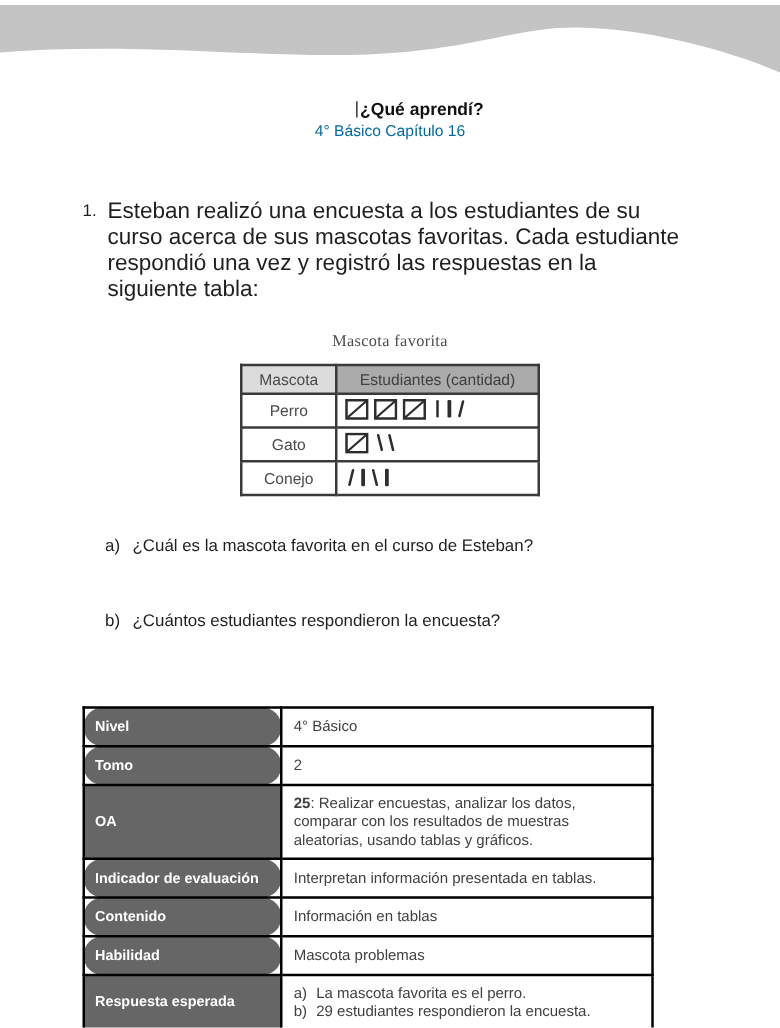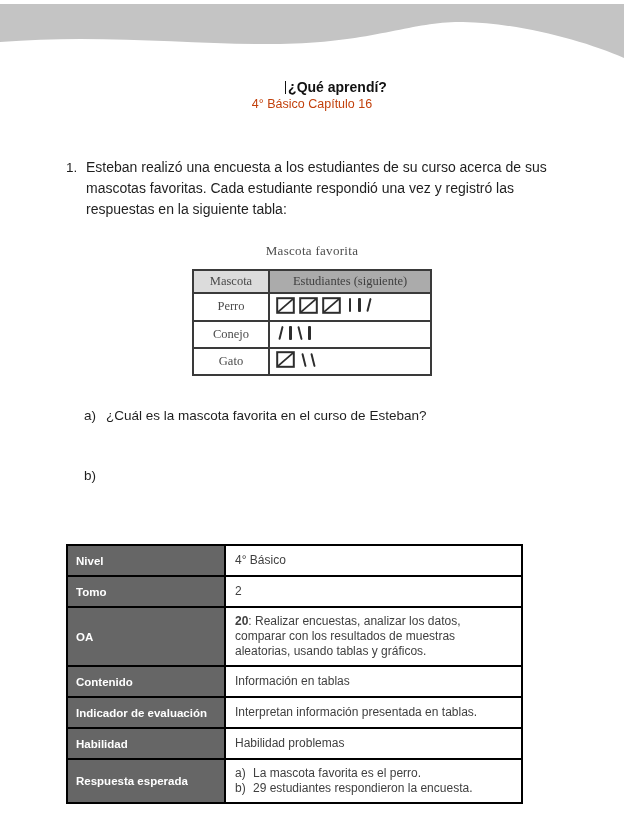--- a/index.html
+++ b/index.html
@@ -17,38 +17,37 @@
   .titleblock { text-align: center; margin-top: 12px; }
   .title {
     font-size: 14px; font-weight: bold; line-height: 18px; color: #111;
     display: inline-block;
     padding-left: 48px;
   }
   .caret {
     display: inline-block; width: 1px; height: 13px;
     background: #111; margin-right: 2px; vertical-align: -2px;
   }
-  .subtitle { font-size: 12.5px; line-height: 16px; color: #c2410c; }
+  .subtitle { font-size: 12.5px; line-height: 16px; color: #0369a1; }
 
   
   .question { margin: 45px 0 0 66px; display: flex; }
   .qnum { font-size: 13.5px; line-height: 21px; width: 20px; flex: 0 0 20px; }
-  .qtext { font-size: 14px; line-height: 21px; width: 462px; }
+  .qtext { font-size: 18px; line-height: 21px; width: 462px; }
 
   
   .tally-wrap { margin-top: 23px; text-align: center; }
   .tally-title {
     font-size: 13px; color: #4d4d4d; letter-spacing: 0.3px;
     margin-bottom: 5px;
     font-family: Liberation Serif, serif;
   }
   .tally-table {
     border-collapse: collapse; margin: 10px auto;
     table-layout: fixed;
-    font-family: Liberation Serif, serif;
   }
   .tally-table th, .tally-table td {
     border: 2px solid #3a3a3a;
     font-size: 12.5px; color: #4a4a4a;
     height: 21px; padding: 0;
   }
   .tally-table th.c1 { background: #dcdcdc; width: 74px; font-weight: normal; }
   .tally-table th.c2 { background: #ababab; width: 160px; font-weight: normal; color: #3f3f3f; }
   .tally-table td.lbl { }
   .tally-table td.marks { text-align: left; padding: 2px 4px 2px 6px; }
@@ -79,21 +78,21 @@
     vertical-align: middle;
   }
   .info-table th {
     background: #666666; color: #ffffff;
     font-size: 11.5px; font-weight: bold; text-align: left;
     width: 140px; padding: 6px 8px;
   }
   .info-table td {
     font-size: 12px; padding: 6px 9px; line-height: 15px; color: #404040;
   }
-  .row-std th, .row-std td { height: 17px; }
+  .row-std th, .row-std td { height: 17px; border-radius: 15px; }
   .ans-line { display: flex; }
   .ans-line .ans-label { width: 18px; flex: 0 0 18px; }
 </style>
 </head>
 <body>
 
 <div class="page">
 
   <svg class="wave" viewBox="0 0 624 66" preserveAspectRatio="none">
     <path d="M0,4 L624,4 L624,58 C585,41 520,23 463,22 C415,21 380,40 295,43.5 C210,47 108,33 0,42 Z" fill="#c4c4c4"></path>
@@ -108,100 +107,101 @@
     <span class="qnum">1.</span>
     <div class="qtext">Esteban realizó una encuesta a los estudiantes de su curso acerca de sus mascotas favoritas. Cada estudiante respondió una vez y registró las respuestas en la siguiente tabla:</div>
   </div>
 
   <div class="tally-wrap">
     <div class="tally-title">Mascota favorita</div>
     <table class="tally-table">
       <tbody>
           <tr>
         <th class="c1">Mascota</th>
-        <th class="c2">Estudiantes (siguiente)</th>
+        <th class="c2">Estudiantes (cantidad)</th>
       </tr>
       <tr>
         <td class="lbl">Perro</td>
         <td class="marks"><span class="tally-cell">
                 <svg class="tally-box" viewBox="0 0 19 17">
                   <rect x="1.2" y="1.2" width="16.6" height="14.6"></rect>
                   <line x1="1.6" y1="15.4" x2="17.4" y2="1.6"></line>
                 </svg>
                 <svg class="tally-box" viewBox="0 0 19 17">
                   <rect x="1.2" y="1.2" width="16.6" height="14.6"></rect>
                   <line x1="1.6" y1="15.4" x2="17.4" y2="1.6"></line>
                 </svg>
                 <svg class="tally-box" viewBox="0 0 19 17">
                   <rect x="1.2" y="1.2" width="16.6" height="14.6"></rect>
                   <line x1="1.6" y1="15.4" x2="17.4" y2="1.6"></line>
                 </svg>
                 <span class="tally-stick vert"></span>
                 <span class="tally-stick vert"></span>
                 <span class="tally-stick back"></span>
+              </span></td>
+      </tr>
+      <tr>
+        <td class="lbl">Gato</td>
+        <td class="marks"><span class="tally-cell">
+                <svg class="tally-box" viewBox="0 0 19 17">
+                  <rect x="1.2" y="1.2" width="16.6" height="14.6"></rect>
+                  <line x1="1.6" y1="15.4" x2="17.4" y2="1.6"></line>
+                </svg>
+                <span class="tally-stick fwd"></span>
+                <span class="tally-stick fwd"></span>
               </span></td>
       </tr>
       <tr>
         <td class="lbl">Conejo</td>
         <td class="marks"><span class="tally-cell">
                 <span class="tally-stick back"></span>
                 <span class="tally-stick vert"></span>
                 <span class="tally-stick fwd"></span>
                 <span class="tally-stick vert"></span>
               </span></td>
       </tr>
-      <tr>
-        <td class="lbl">Gato</td>
-        <td class="marks"><span class="tally-cell">
-                <svg class="tally-box" viewBox="0 0 19 17">
-                  <rect x="1.2" y="1.2" width="16.6" height="14.6"></rect>
-                  <line x1="1.6" y1="15.4" x2="17.4" y2="1.6"></line>
-                </svg>
-                <span class="tally-stick fwd"></span>
-                <span class="tally-stick fwd"></span>
-              </span></td>
-      </tr>
     </tbody>
       </table>
   </div>
 
   <div class="subq subq-a">
     <span class="sq-label">a)</span>
     <span>¿Cuál es la mascota favorita en el curso de Esteban?</span>
   </div>
 
   <div class="subq subq-b">
     <span class="sq-label">b)</span>
+    <span>¿Cuántos estudiantes respondieron la encuesta?</span>
   </div>
 
   <table class="info-table">
     <tbody>
         <tr class="row-std">
       <th>Nivel</th>
       <td><b></b><span>4° Básico</span></td>
     </tr>
     <tr class="row-std">
       <th>Tomo</th>
       <td><b></b><span>2</span></td>
     </tr>
     <tr>
       <th>OA</th>
-      <td><b>20</b><span>: Realizar encuestas, analizar los datos, comparar con los resultados de muestras aleatorias, usando tablas y gráficos.</span></td>
+      <td><b>25</b><span>: Realizar encuestas, analizar los datos, comparar con los resultados de muestras aleatorias, usando tablas y gráficos.</span></td>
+    </tr>
+    <tr class="row-std">
+      <th>Indicador de evaluación</th>
+      <td><b></b><span>Interpretan información presentada en tablas.</span></td>
     </tr>
     <tr class="row-std">
       <th>Contenido</th>
       <td><b></b><span>Información en tablas</span></td>
     </tr>
     <tr class="row-std">
-      <th>Indicador de evaluación</th>
-      <td><b></b><span>Interpretan información presentada en tablas.</span></td>
-    </tr>
-    <tr class="row-std">
       <th>Habilidad</th>
-      <td><b></b><span>Habilidad problemas</span></td>
+      <td><b></b><span>Mascota problemas</span></td>
     </tr>
     <tr>
       <th>Respuesta esperada</th>
       <td>
         <div class="ans-line">
           <span class="ans-label">a)</span>
               <span>La mascota favorita es el perro.</span>
         </div>
         <div class="ans-line">
           <span class="ans-label">b)</span>

